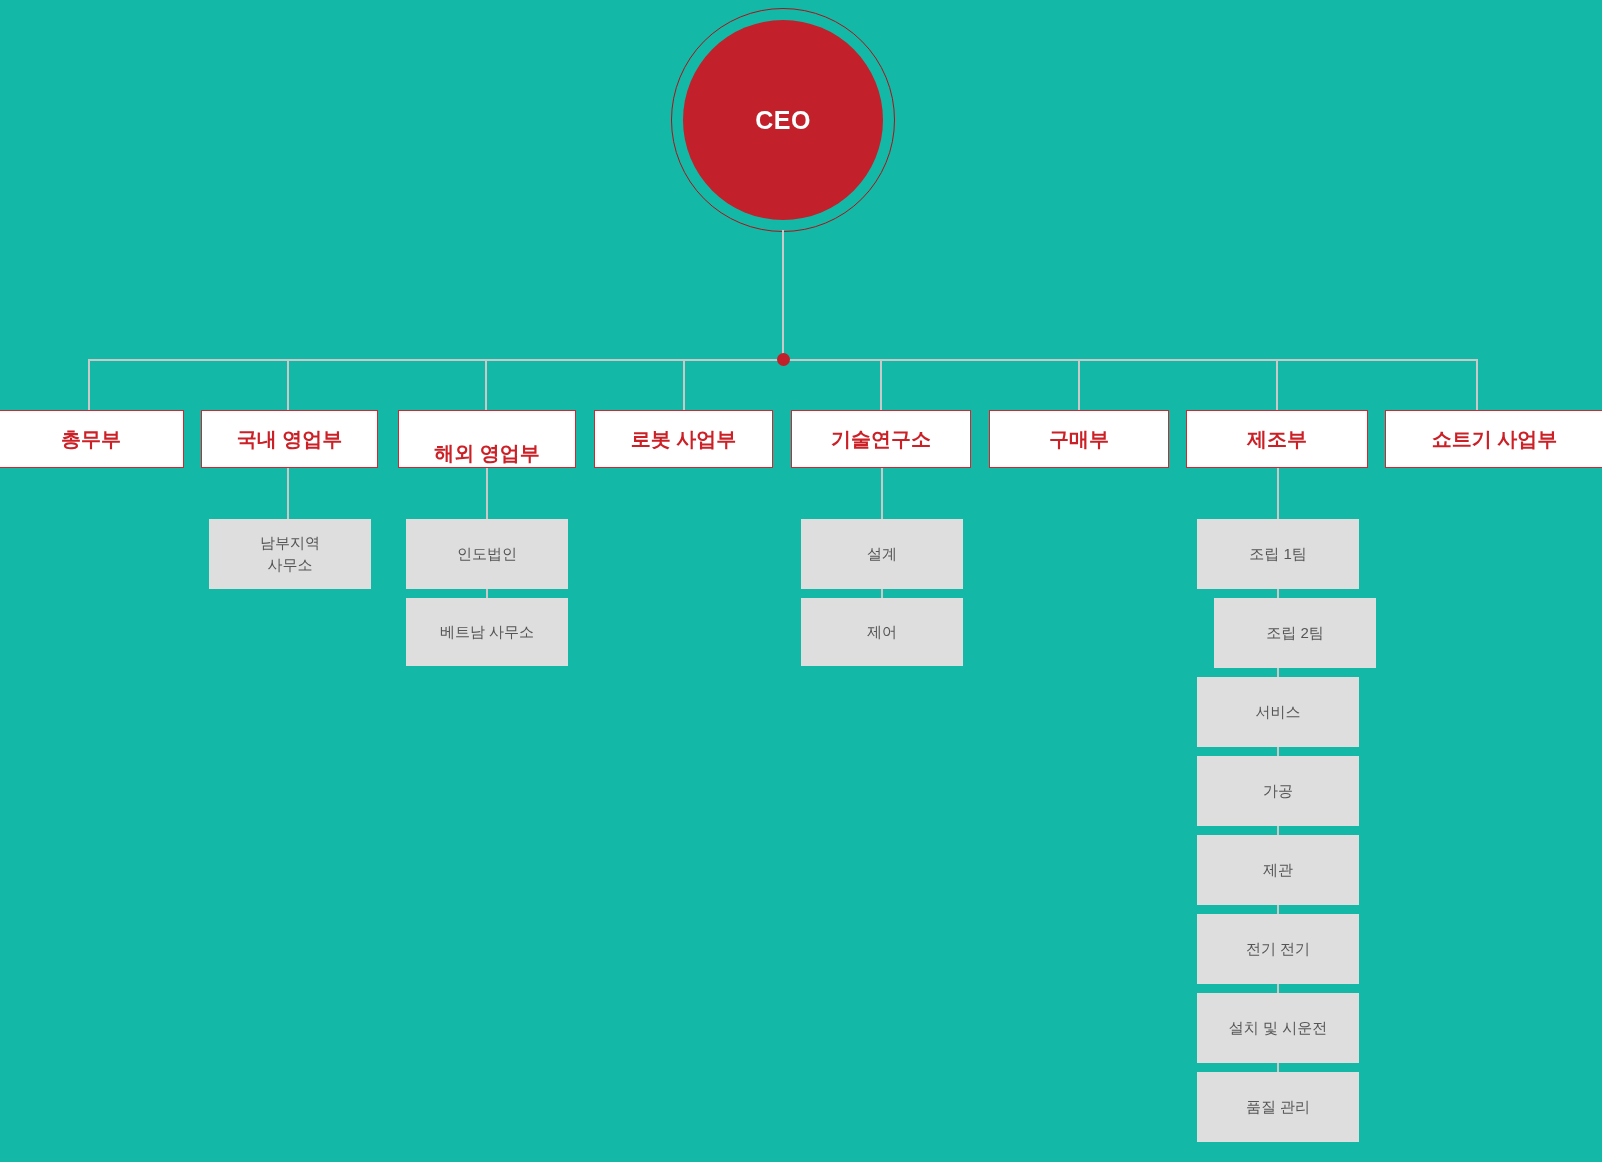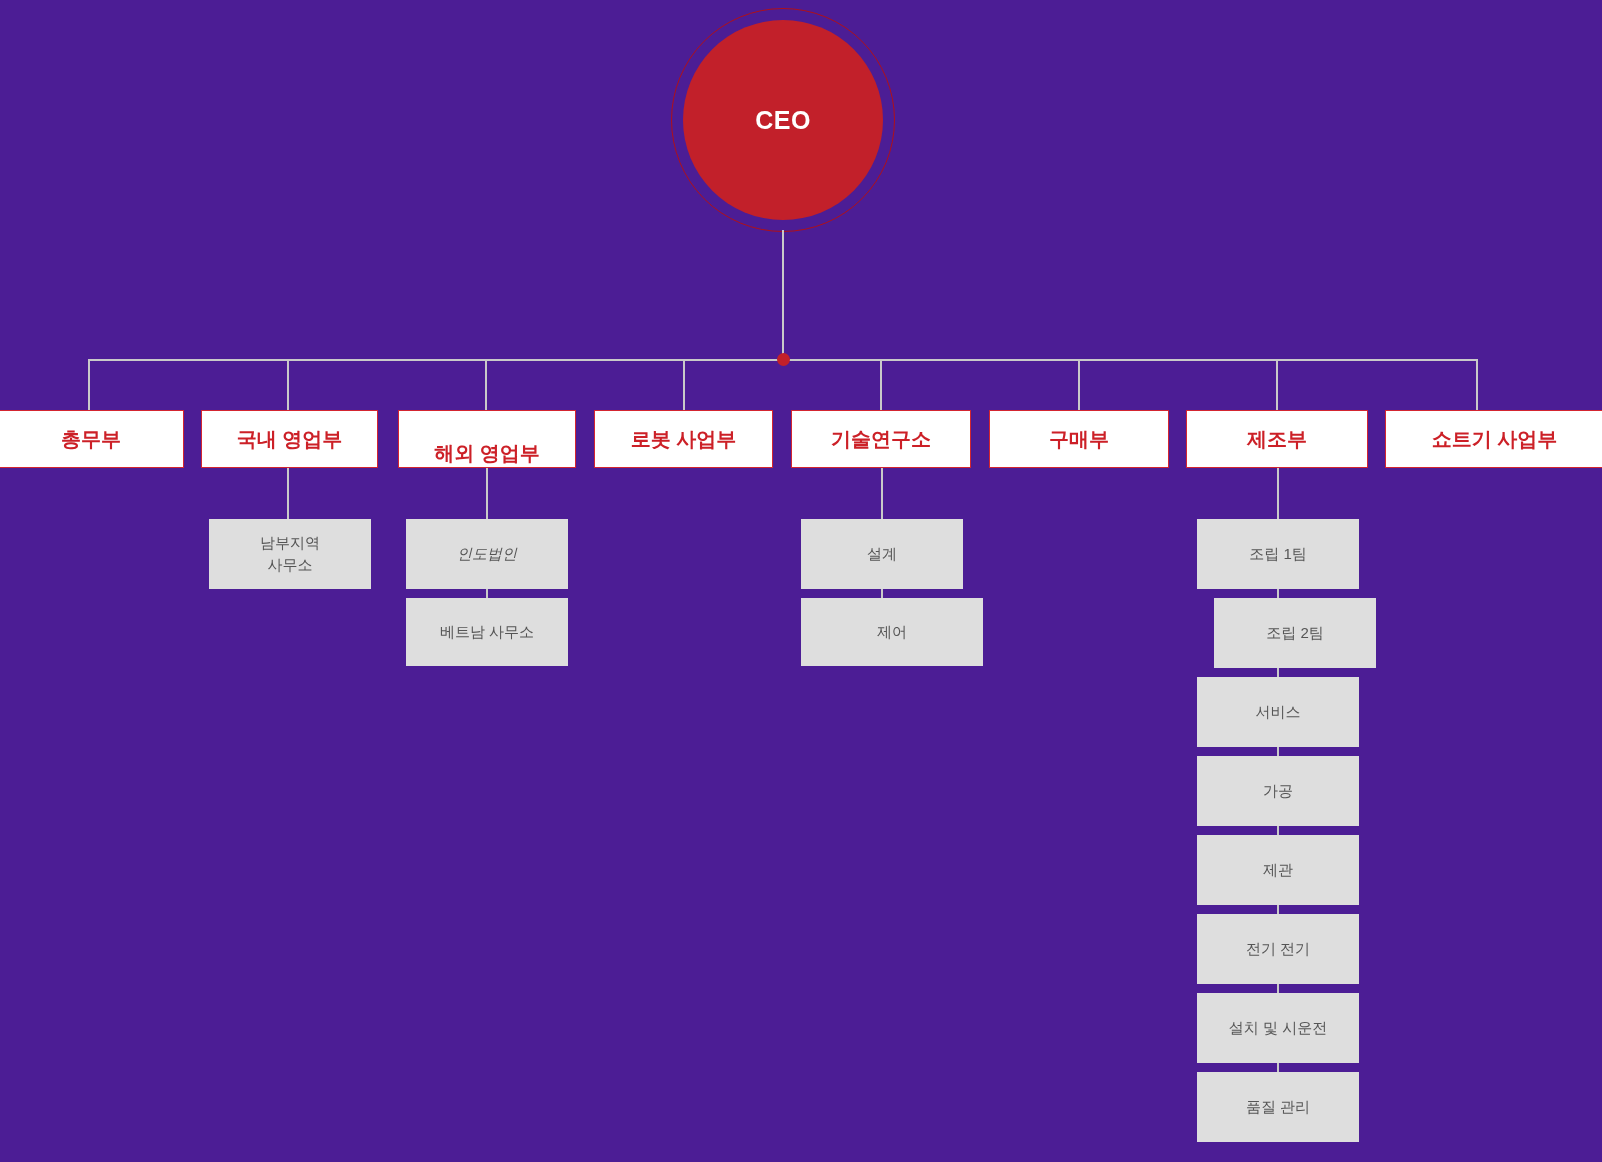--- a/index.html
+++ b/index.html
@@ -1,18 +1,18 @@
 <!DOCTYPE html>
 <html><head>
 <meta charset="utf-8">
 <style>
   html,body{margin:0;padding:0;background:#000;}
   body{width:1602px;height:1162px;overflow:hidden;
        font-family:"Liberation Sans","DejaVu Sans",sans-serif;}
-  #chart{position:relative;width:1602px;height:1162px;background:#4c1d95;}
+  #chart{position:relative;width:1602px;height:1162px;background:#14b8a6;}
 
   
   .ceo-wrap{position:absolute;left:671px;top:8px;width:224px;height:224px;}
   .ceo-ring{position:absolute;left:0;top:0;width:100%;height:100%;
             border:1px solid #b01019;border-radius:50%;box-sizing:border-box;}
   .ceo-circle{position:absolute;left:12px;top:12px;width:200px;height:200px;
               background:#c2202a;border-radius:50%;
               display:flex;align-items:center;justify-content:center;}
   .ceo-label{color:#ffffff;font-size:25px;font-weight:bold;letter-spacing:.5px;}
 
@@ -87,34 +87,34 @@
     <span>쇼트기 사업부</span>
   </div>
 
   <div class="line vline" style="left:287px;top:468px;height:51px;"></div>
   <div class="sub" style="left:209px;top:519px;width:162px;height:70px;">
     <span>남부지역
 사무소</span>
   </div>
 
   <div class="line vline" style="left:486px;top:468px;height:51px;"></div>
-  <div class="sub" style="left:406px;top:519px;width:162px;height:70px;font-style:italic;">
+  <div class="sub" style="left:406px;top:519px;width:162px;height:70px;">
     <span>인도법인</span>
   </div>
   <div class="line vline" style="left:486px;top:589px;height:9px;"></div>
   <div class="sub" style="left:406px;top:598px;width:162px;height:68px;">
     <span>베트남 사무소</span>
   </div>
 
   <div class="line vline" style="left:881px;top:468px;height:51px;"></div>
   <div class="sub" style="left:801px;top:519px;width:162px;height:70px;">
     <span>설계</span>
   </div>
   <div class="line vline" style="left:881px;top:589px;height:9px;"></div>
-  <div class="sub" style="left:801px;top:598px;width:182px;height:68px;">
+  <div class="sub" style="left:801px;top:598px;width:162px;height:68px;">
     <span>제어</span>
   </div>
 
   <div class="line vline" style="left:1277px;top:468px;height:51px;"></div>
 
   <div class="sub" style="left:1197px;top:519px;width:162px;height:70px;">
     <span>조립 1팀</span>
   </div>
   <div class="line vline" style="left:1277px;top:589px;height:9px;"></div>
 

